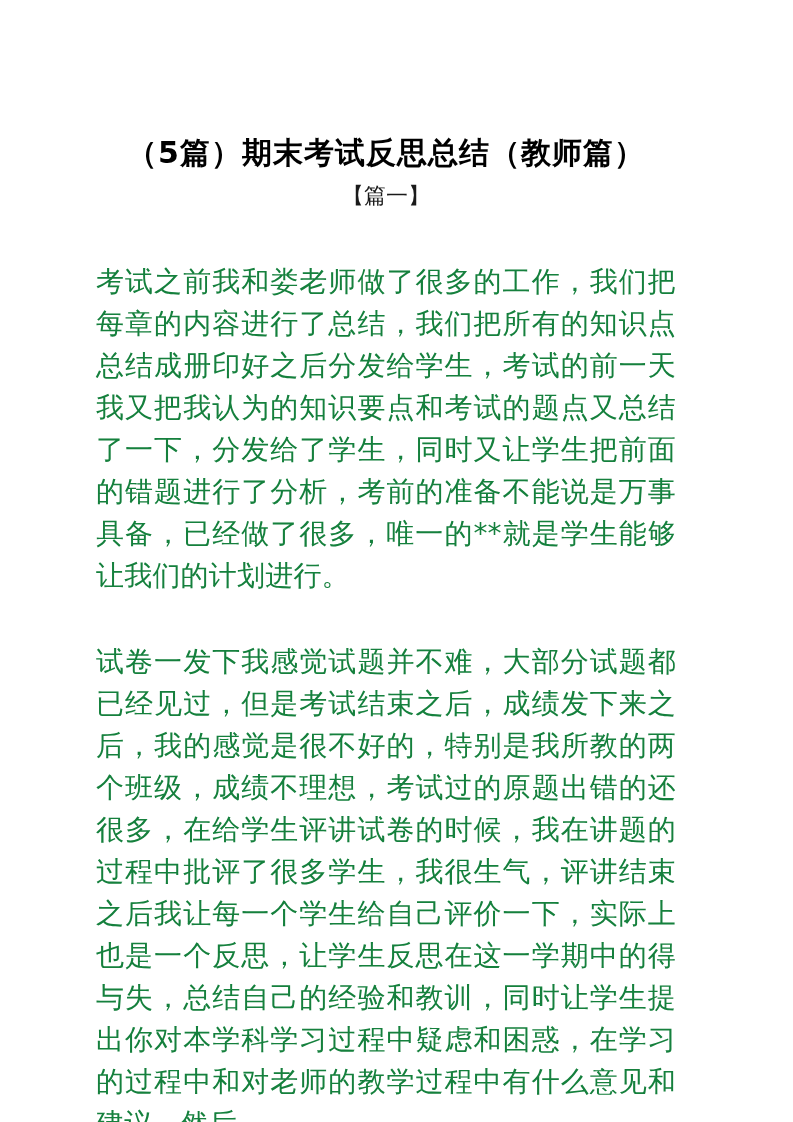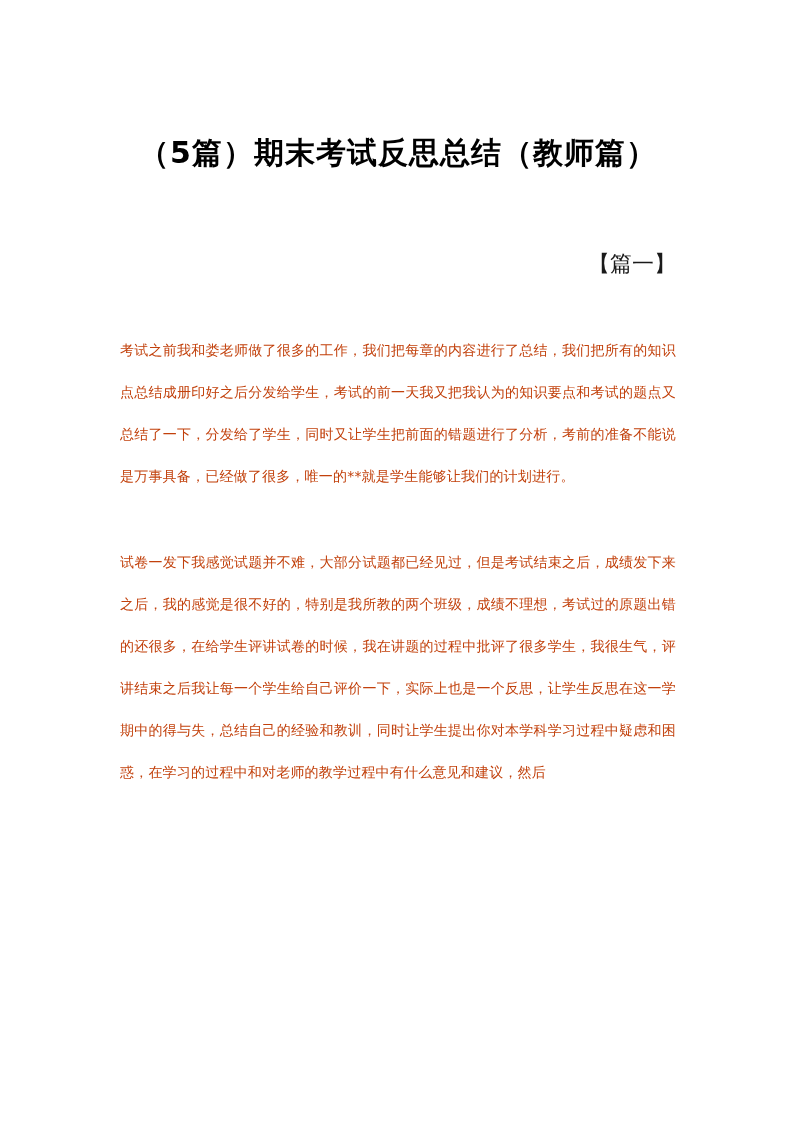--- a/index.html
+++ b/index.html
@@ -13,46 +13,45 @@
       height: 1122px;
       overflow: hidden;
       font-family: "DejaVu Sans", "Liberation Sans", sans-serif;
     }
     .page {
       position: relative;
       width: 793px;
       height: 1122px;
       background: #ffffff;
       box-sizing: border-box;
-      padding: 130px 117px 0 120px;
+      padding: 130px 117px 0 96px;
       overflow: hidden;
     }
     .doc-title {
       margin: 0;
       font-size: 30px;
       font-weight: bold;
       color: #000000;
       text-align: center;
       line-height: 45px;
       letter-spacing: 1px;
       white-space: nowrap;
     }
     .section-heading {
-      margin-top: 68px;
       font-size: 22px;
       line-height: 42px;
       color: #1a1a1a;
-      text-align: right;
+      text-align: center;
     }
     .para {
       margin: 0;
       margin-top: 44px;
-      font-size: 14px;
+      font-size: 28px;
       line-height: 42px;
-      color: #c2410c;
+      color: #15803d;
       text-align: justify;
       text-align-last: left;
       word-break: break-all;
       letter-spacing: 0.2px;
     }
     .para + .para {
       margin-top: 44px;
     }
   </style>
 </head>

